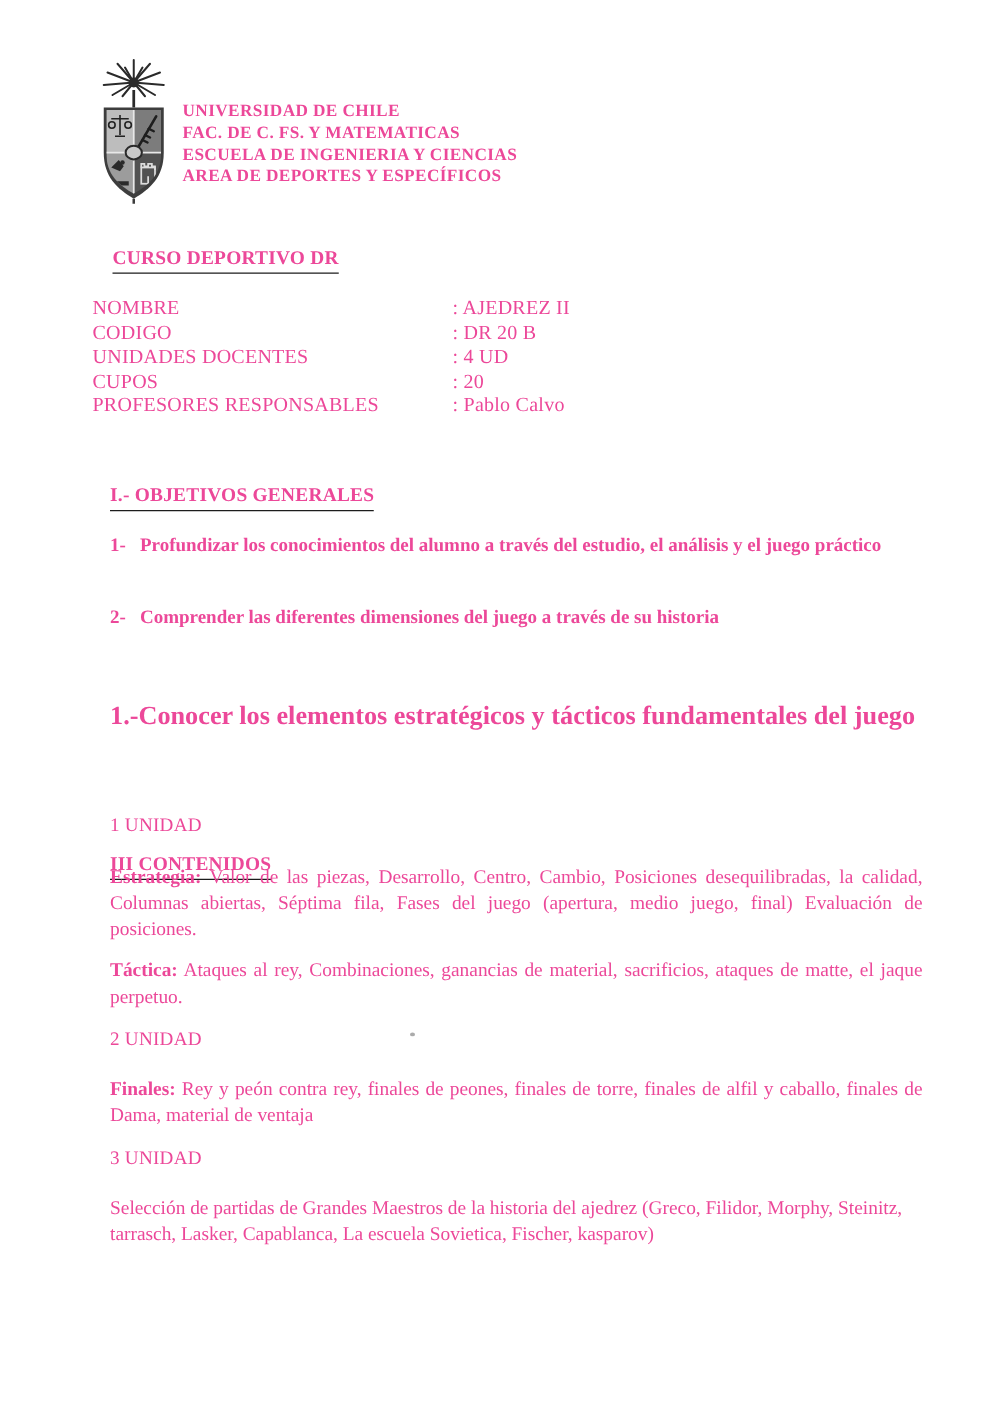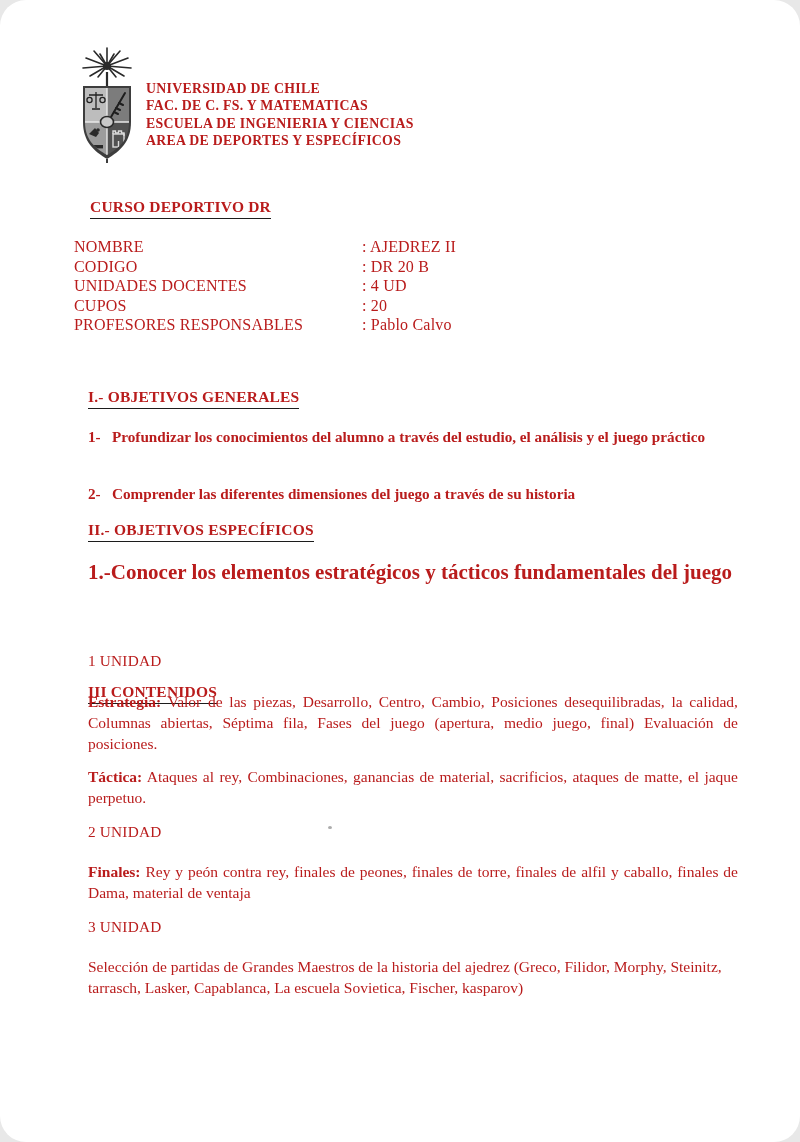--- a/index.html
+++ b/index.html
@@ -2,23 +2,22 @@
 <html><head>
 <meta charset="utf-8">
 <style>
   html,body{margin:0;padding:0;background:#e8e8e8;}
   .page{
     position:relative;
     width:800px;height:1142px;
     margin:0 auto;
     background:#ffffff;
     font-family:"Liberation Serif","DejaVu Serif",serif;
-    color:#b91c1c;
+    color:#ec4899;
     overflow:hidden;
-    border-radius:26px;
   }
   .block{position:absolute;left:88px;width:650px;}
 
   
   .header{position:absolute;left:76px;top:46px;display:flex;align-items:flex-start;}
   .crest{width:62px;height:118px;flex:0 0 auto;}
   .inst-lines{margin-left:8px;margin-top:34px;font-weight:700;font-size:13.8px;line-height:17.4px;letter-spacing:.3px;white-space:nowrap;}
 
   
   .course-title{left:90px;top:198px;font-size:15.5px;font-weight:700;letter-spacing:.2px;}
@@ -162,23 +161,20 @@
   <div class="block num-item b-item-1">
     <span>1-</span>
     <span>Profundizar los conocimientos del alumno a través del estudio, el análisis y el juego práctico</span>
   </div>
 
   <div class="block num-item b-item-2">
     <span>2-</span>
     <span>Comprender las diferentes dimensiones del juego a través de su historia</span>
   </div>
 
-  <div class="block h-sec b-h-especificos">
-    <span class="underline">II.- OBJETIVOS ESPECÍFICOS</span>
-  </div>
 
   <div class="block b-conocer">1.-Conocer los elementos estratégicos y tácticos fundamentales del juego</div>
 
   <div class="block h-sec b-h-contenidos">
     <span class="underline">III CONTENIDOS</span>
   </div>
 
   <div class="block unidad b-u1">1 UNIDAD</div>
 
   <div class="block para just b-p-estrategia">

